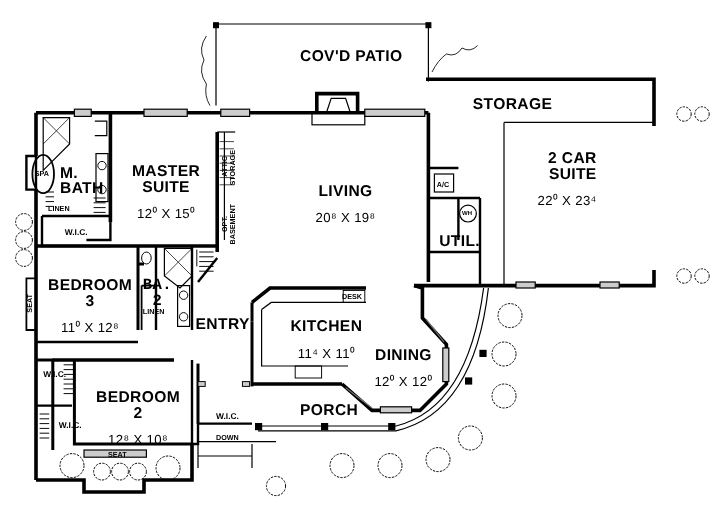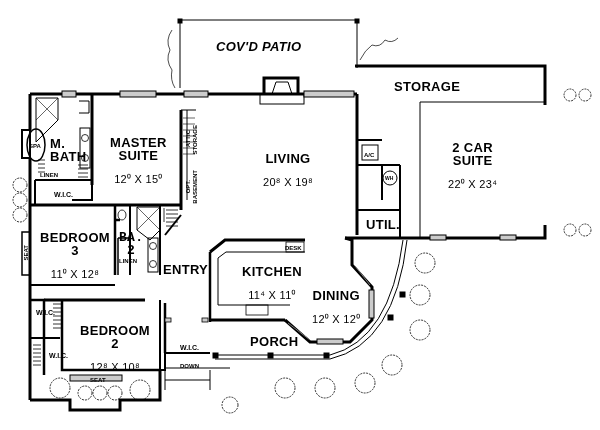--- a/index.html
+++ b/index.html
@@ -147,46 +147,46 @@
         <circle cx="585" cy="95" r="6"></circle>
       <circle cx="570" cy="230" r="6"></circle>
         <circle cx="585" cy="230" r="6"></circle>
       <circle cx="230" cy="405" r="8"></circle>
     </g>
     <path d="M175 88 Q170 80 172 70 Q165 60 170 50 Q165 40 172 30" stroke-width="0.7"></path>
     <path d="M360 60 Q365 50 372 45 Q380 48 385 40 Q392 44 398 38" stroke-width="0.7"></path>
   </g>
 </svg>
 
-<div class="lbl big" style="left:216px;top:40px;font-style:italic;">COV'D PATIO</div>
+<div class="lbl big" style="left:250px;top:40px;">COV'D PATIO</div>
 <div class="lbl big" style="left:394px;top:80px;">STORAGE</div>
 
 <div class="lbl big" style="left:50px;top:137px;text-align:left;">
   <div>M.</div>
   <div>BATH</div>
 </div>
 
 <div class="lbl big" style="left:110px;top:136px;">
   <div>MASTER</div>
   <div>SUITE</div>
   <div class="dim">12⁰ X 15⁰</div>
 </div>
 
 <div class="lbl big" style="left:263px;top:152px;">
   <div>LIVING</div>
   <div class="dim">20⁸ X 19⁸</div>
 </div>
 
-<div class="lbl big" style="left:448px;top:141px;">
+<div class="lbl big" style="left:448px;top:125px;text-align:right;">
   <div>2 CAR</div>
   <div>SUITE</div>
   <div class="dim">22⁰ X 23⁴</div>
 </div>
 
-<div class="lbl big" style="left:366px;top:194px;margin-top:24px;">UTIL.</div>
+<div class="lbl big" style="left:366px;top:194px;">UTIL.</div>
 
 <div class="lbl big" style="left:40px;top:231px;">
   <div>BEDROOM</div>
   <div>3</div>
   <div class="dim">11⁰ X 12⁸</div>
 </div>
 
 <div class="lbl big" style="left:119px;top:231px;font-family:Liberation Mono, monospace;">
   <div>BA.</div>
   <div>2</div>

